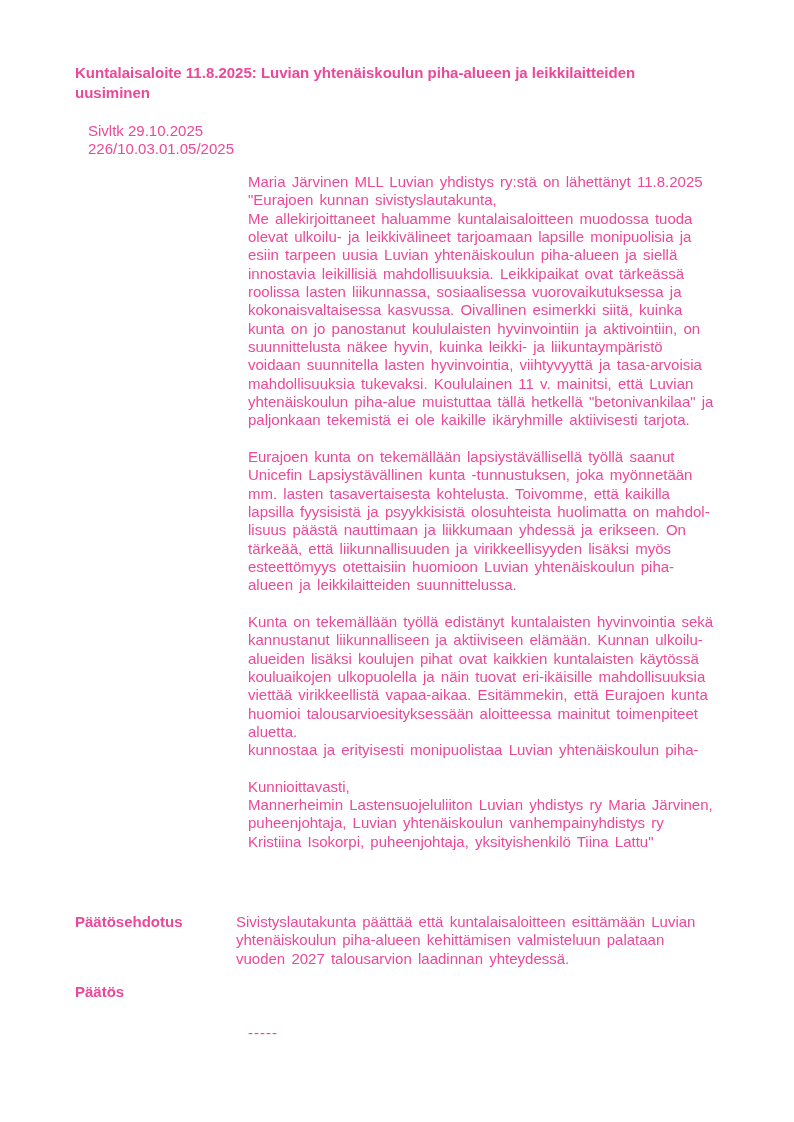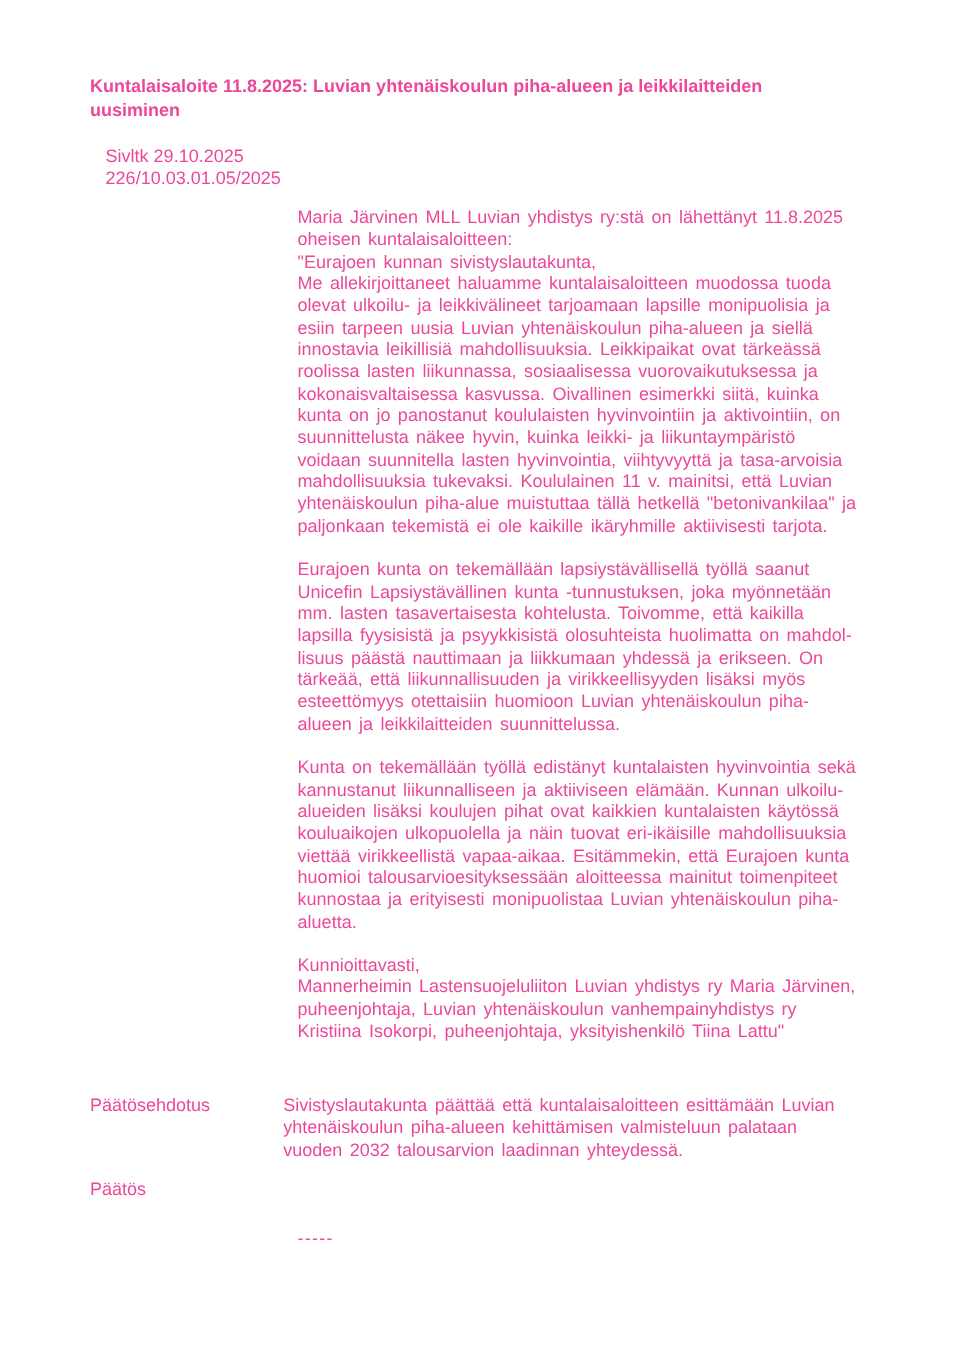--- a/index.html
+++ b/index.html
@@ -34,21 +34,21 @@
     width: 482px;
     line-height: 18.33px;
     word-spacing: 2px;
   }
   .para { margin: 0 0 18.33px 0; }
   .para:last-child { margin-bottom: 0; }
   .line { white-space: nowrap; }
   .section-label {
     position: absolute;
     left: 75px;
-    font-weight: normal;
+    font-weight: bold;
     line-height: 18.33px;
   }
   .section-label.first { top: 913px; }
   .section-label.second { top: 983px; }
   .section-body {
     position: absolute;
     left: 236px;
     top: 913px;
     width: 482px;
     line-height: 18.33px;
@@ -73,21 +73,20 @@
     </div>
 
   <div class="meta">
       <div class="line">Sivltk 29.10.2025</div>
       <div class="line">226/10.03.01.05/2025</div>
     </div>
 
   <div class="bodycol">
       <div class="para">
         <div class="line">Maria Järvinen MLL Luvian yhdistys ry:stä on lähettänyt 11.8.2025</div>
-        <div class="line">oheisen kuntalaisaloitteen:</div>
         <div class="line">"Eurajoen kunnan sivistyslautakunta,</div>
         <div class="line">Me allekirjoittaneet haluamme kuntalaisaloitteen muodossa tuoda</div>
         <div class="line">olevat ulkoilu- ja leikkivälineet tarjoamaan lapsille monipuolisia ja</div>
         <div class="line">esiin tarpeen uusia Luvian yhtenäiskoulun piha-alueen ja siellä</div>
         <div class="line">innostavia leikillisiä mahdollisuuksia. Leikkipaikat ovat tärkeässä</div>
         <div class="line">roolissa lasten liikunnassa, sosiaalisessa vuorovaikutuksessa ja</div>
         <div class="line">kokonaisvaltaisessa kasvussa. Oivallinen esimerkki siitä, kuinka</div>
         <div class="line">kunta on jo panostanut koululaisten hyvinvointiin ja aktivointiin, on</div>
         <div class="line">suunnittelusta näkee hyvin, kuinka leikki- ja liikuntaympäristö</div>
         <div class="line">voidaan suunnitella lasten hyvinvointia, viihtyvyyttä ja tasa-arvoisia</div>
@@ -105,36 +104,36 @@
         <div class="line">esteettömyys otettaisiin huomioon Luvian yhtenäiskoulun piha-</div>
         <div class="line">alueen ja leikkilaitteiden suunnittelussa.</div>
       </div>
       <div class="para">
         <div class="line">Kunta on tekemällään työllä edistänyt kuntalaisten hyvinvointia sekä</div>
         <div class="line">kannustanut liikunnalliseen ja aktiiviseen elämään. Kunnan ulkoilu-</div>
         <div class="line">alueiden lisäksi koulujen pihat ovat kaikkien kuntalaisten käytössä</div>
         <div class="line">kouluaikojen ulkopuolella ja näin tuovat eri-ikäisille mahdollisuuksia</div>
         <div class="line">viettää virikkeellistä vapaa-aikaa. Esitämmekin, että Eurajoen kunta</div>
         <div class="line">huomioi talousarvioesityksessään aloitteessa mainitut toimenpiteet</div>
+        <div class="line">aluetta.</div>
         <div class="line">kunnostaa ja erityisesti monipuolistaa Luvian yhtenäiskoulun piha-</div>
-        <div class="line">aluetta.</div>
       </div>
       <div class="para">
         <div class="line">Kunnioittavasti,</div>
         <div class="line">Mannerheimin Lastensuojeluliiton Luvian yhdistys ry Maria Järvinen,</div>
         <div class="line">puheenjohtaja, Luvian yhtenäiskoulun vanhempainyhdistys ry</div>
         <div class="line">Kristiina Isokorpi, puheenjohtaja, yksityishenkilö Tiina Lattu"</div>
       </div>
     </div>
 
   <div class="section-label first">Päätösehdotus</div>
 
   <div class="section-body">
       <div class="line">Sivistyslautakunta päättää että kuntalaisaloitteen esittämään Luvian</div>
       <div class="line">yhtenäiskoulun piha-alueen kehittämisen valmisteluun palataan</div>
-      <div class="line">vuoden 2032 talousarvion laadinnan yhteydessä.</div>
+      <div class="line">vuoden 2027 talousarvion laadinnan yhteydessä.</div>
     </div>
 
   <div class="section-label second">Päätös</div>
 
   <div class="separator">-----</div>
 
 </div>
 
 </body></html>

